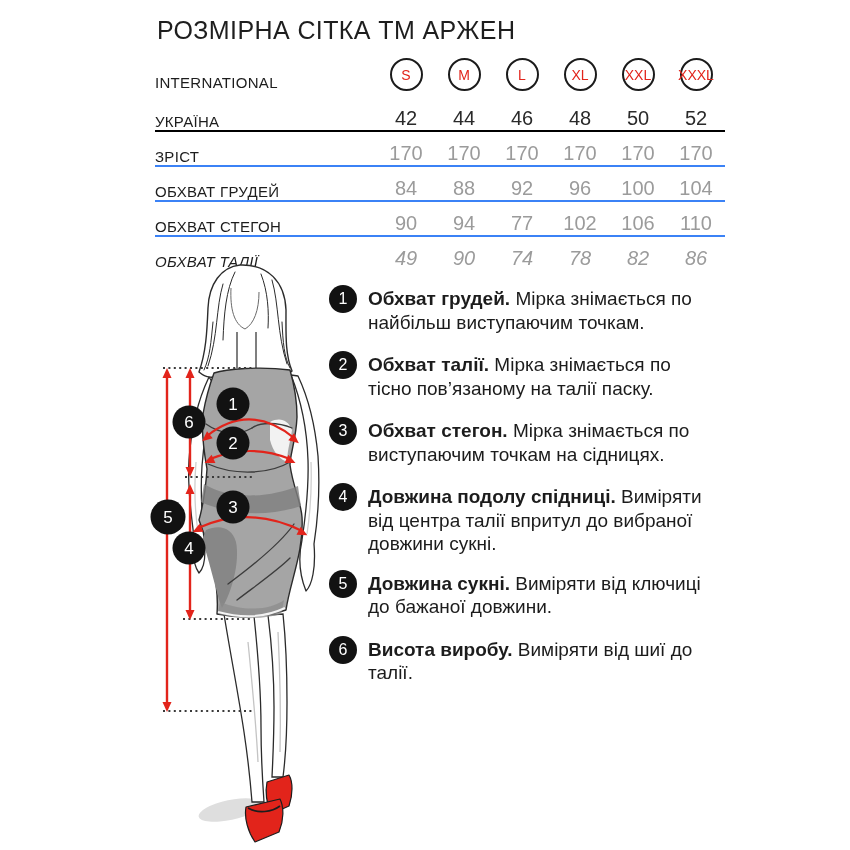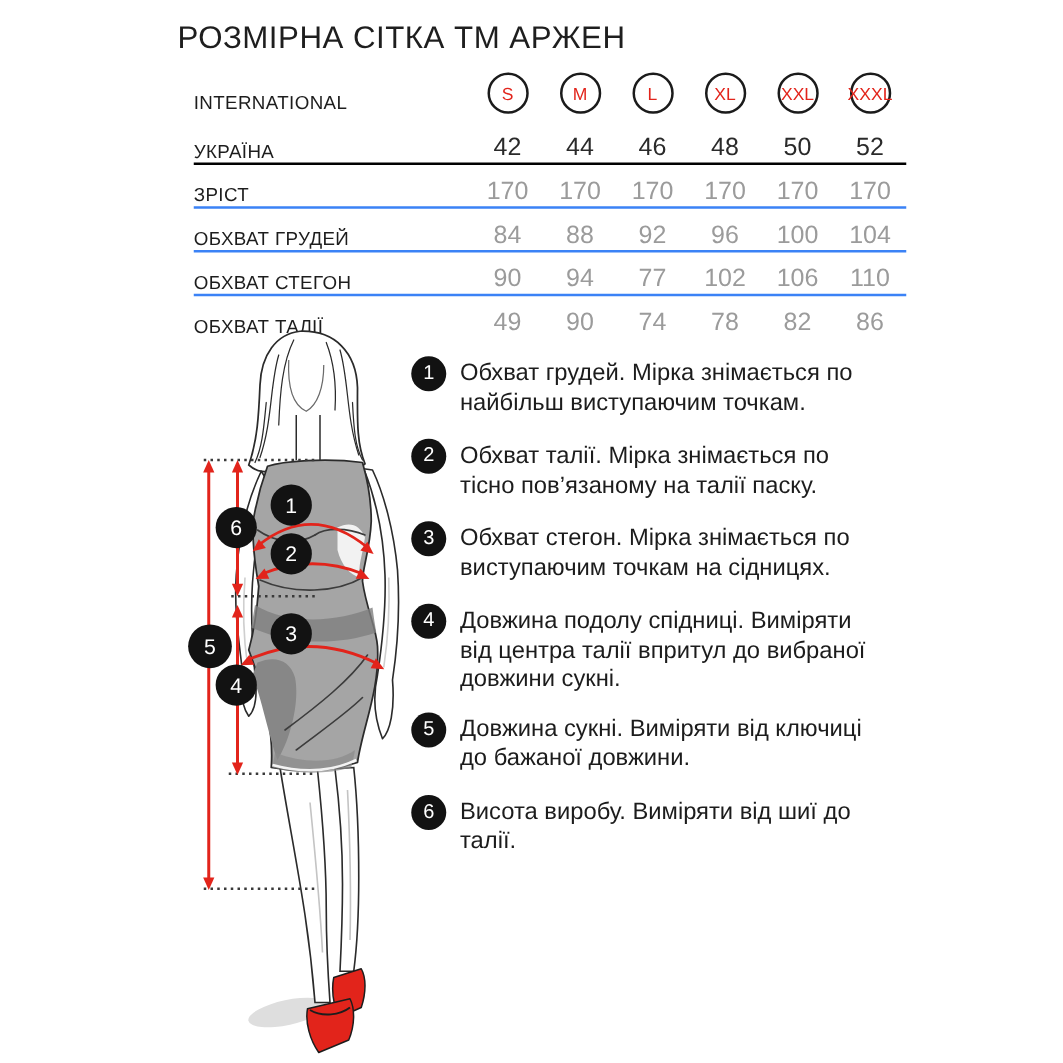--- a/index.html
+++ b/index.html
@@ -2,55 +2,55 @@
 <html><head>
 <meta charset="utf-8">
 <style>
   html,body{margin:0;padding:0;background:#fff;}
   #canvas{
     position:relative;width:850px;height:850px;background:#fff;overflow:hidden;
     font-family:"Liberation Sans","DejaVu Sans",sans-serif;color:#1f1f1f;
   }
   
   .page-title{
-    position:absolute;left:142px;top:16px;font-size:25px;font-weight:400;
+    position:absolute;left:157px;top:16px;font-size:25px;font-weight:400;
     letter-spacing:.4px;color:#1e1e1e;white-space:nowrap;
   }
   
   .size-table{position:absolute;left:155px;top:53px;width:570px;}
   .trow{display:flex;align-items:flex-end;}
   .trow .tlabel{
     width:222px;flex:0 0 222px;font-size:15px;color:#1d1d1d;letter-spacing:.3px;
   }
   .trow .tcell{
     width:58px;flex:0 0 58px;text-align:center;font-size:20px;
     display:flex;justify-content:center;align-items:center;
   }
   .row-intl{height:38px;}
   .row-ukr{height:39px;border-bottom:2px solid #000000;}
   .row-ukr .tcell{color:#2a2a2a;}
   .row-data{height:33px;border-bottom:2px solid #3b82f6;}
-  .row-data:last-child{border-bottom:none;}
+  .row-data:last-child{border-bottom:none;font-style:italic;}
   .row-data .tcell{color:#9b9b9b;}
   .size-circle{
     width:29px;height:29px;border:2px solid #1b1b1b;border-radius:50%;
     display:flex;align-items:center;justify-content:center;
     color:#e2241b;font-size:14px;white-space:nowrap;overflow:visible;line-height:1;
   }
   
   .legend{position:absolute;left:329px;top:287px;width:395px;}
   .legend-item{display:flex;margin-bottom:19px;}
   .legend-item.tight{margin-bottom:16px;}
   .legend-badge{
     flex:0 0 28px;width:28px;height:28px;border-radius:50%;background:#121212;
     color:#fff;display:flex;align-items:center;justify-content:center;
     font-size:16px;margin-right:11px;margin-top:-2px;
   }
   .legend-text{width:340px;font-size:19px;line-height:23.5px;color:#1c1c1c;}
-  .legend-text b{font-weight:400;}
+  .legend-text b{font-weight:700;}
   
   .figure-wrap{position:absolute;left:140px;top:262px;width:200px;height:588px;}
   svg text.badge-num{
     font-family:"Liberation Sans","DejaVu Sans",sans-serif;font-size:17px;fill:#fff;
   }
 </style>
 </head>
 <body>
 
 <div id="canvas">

